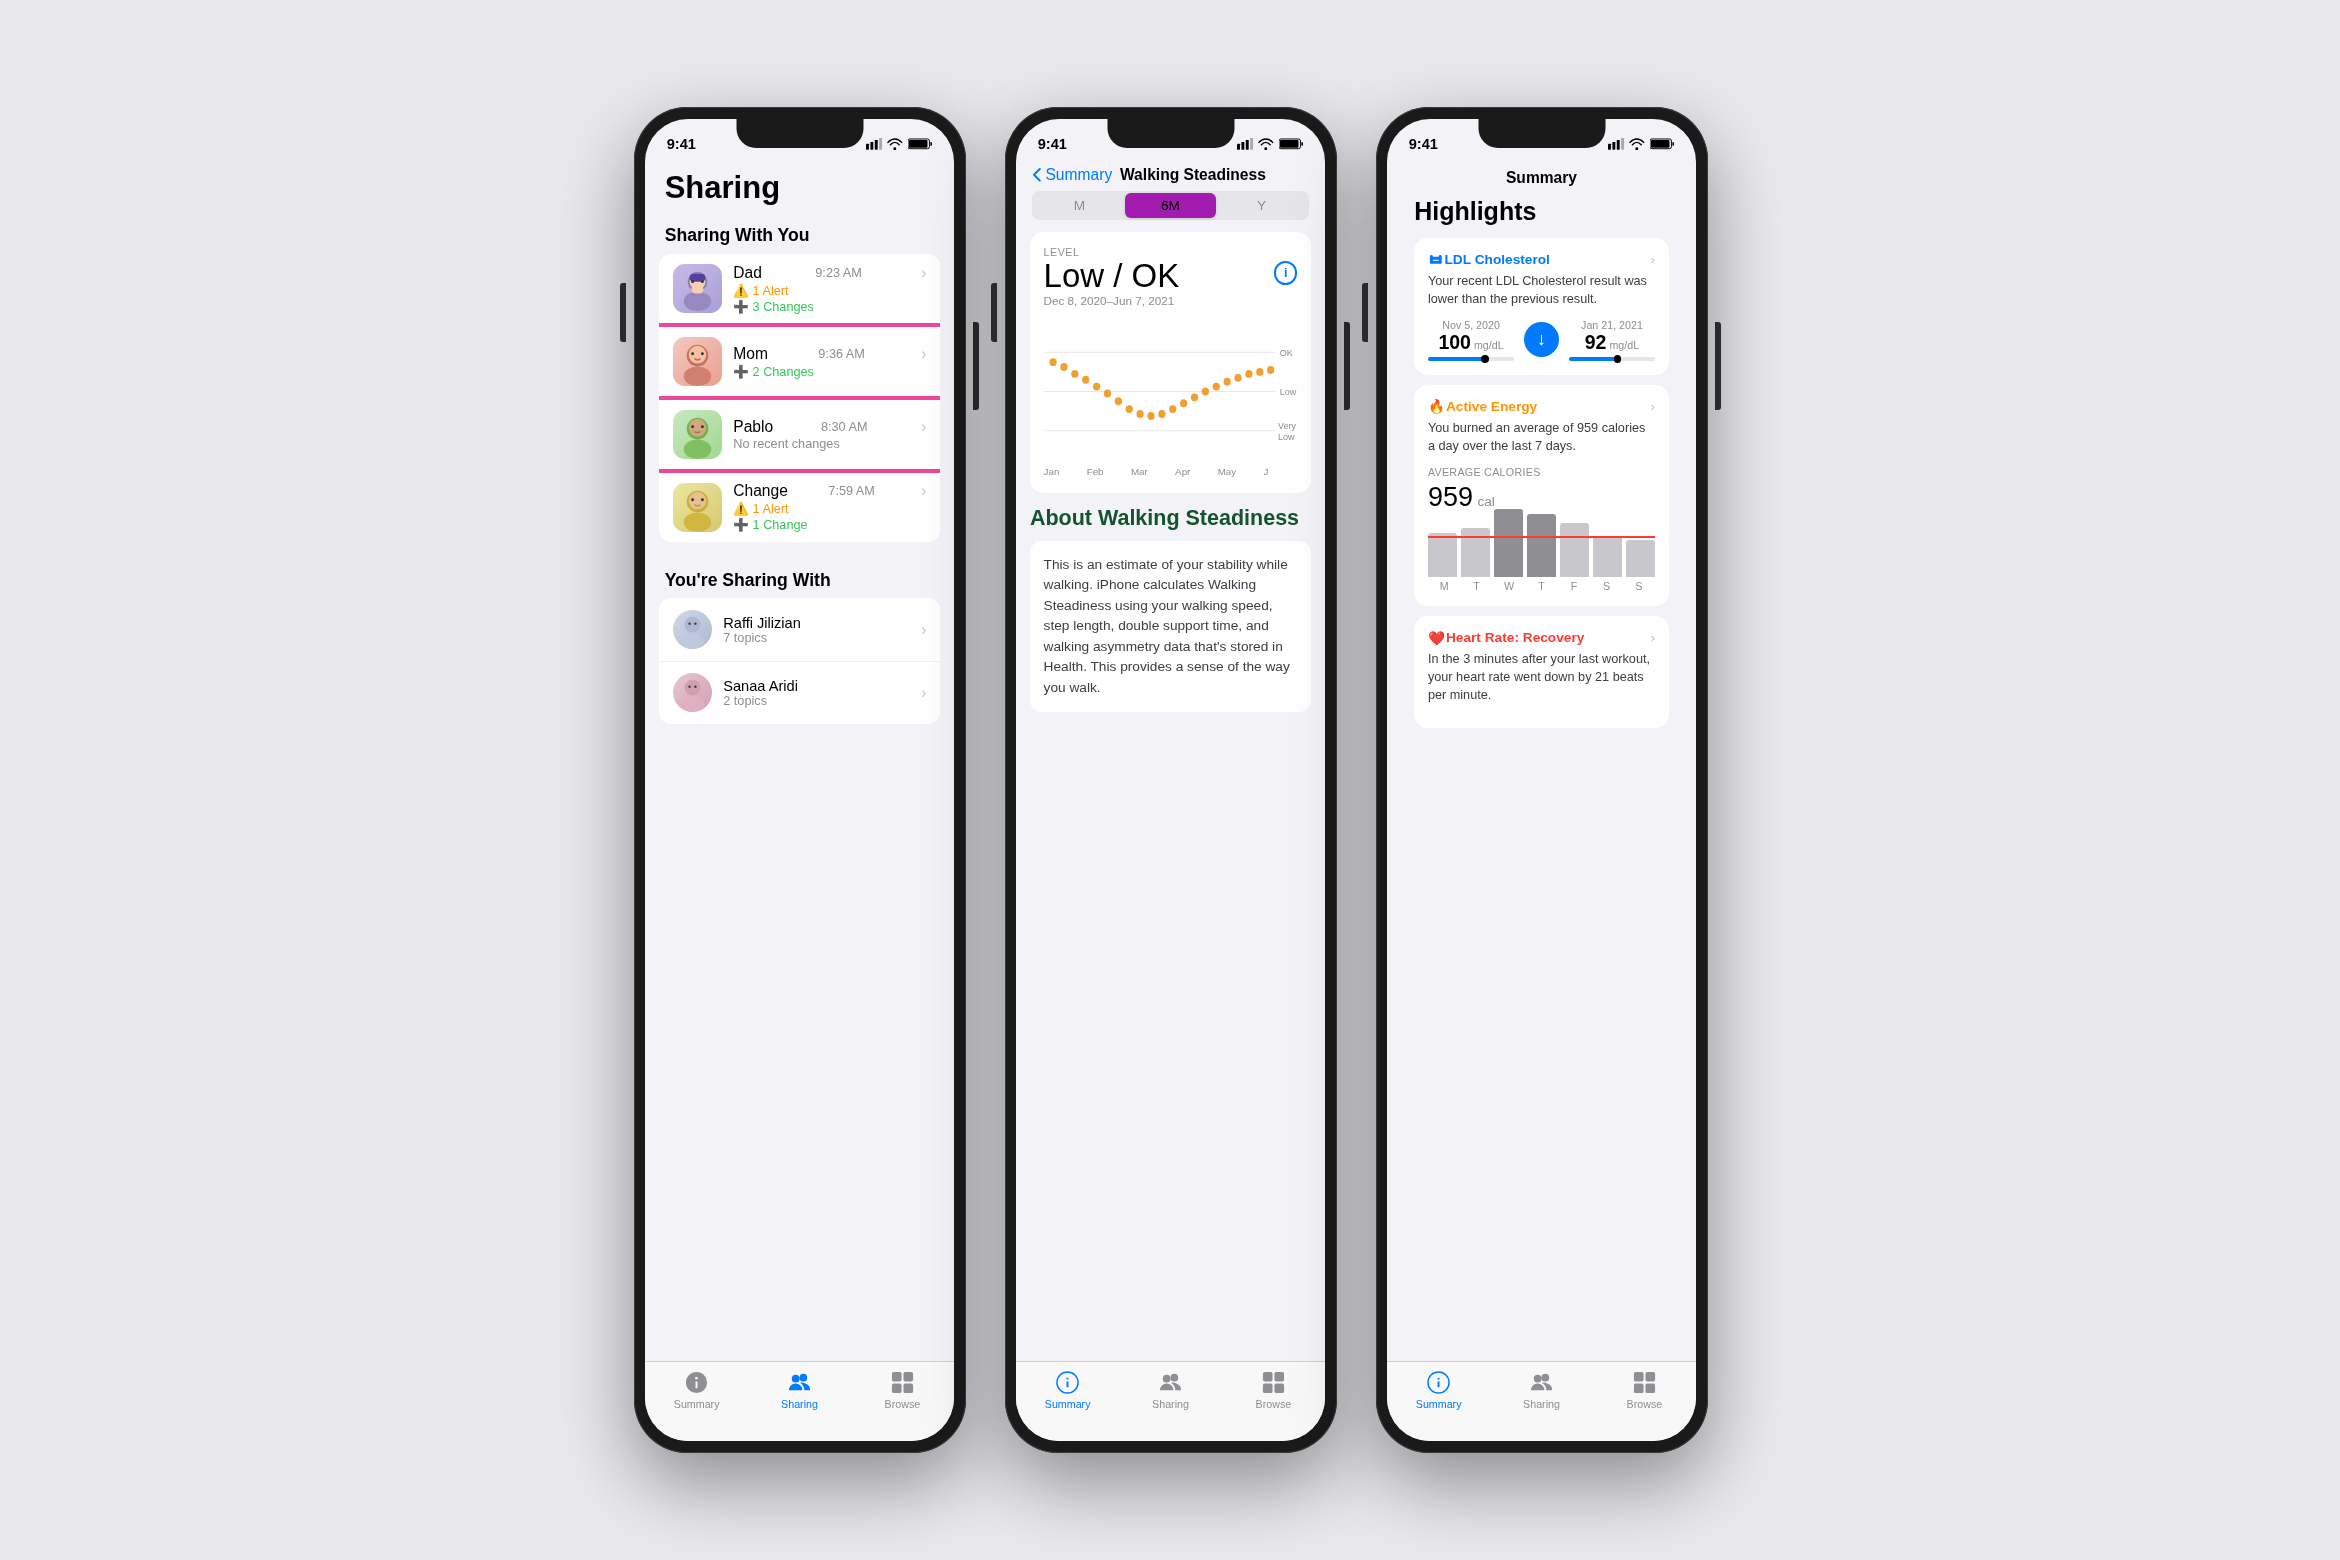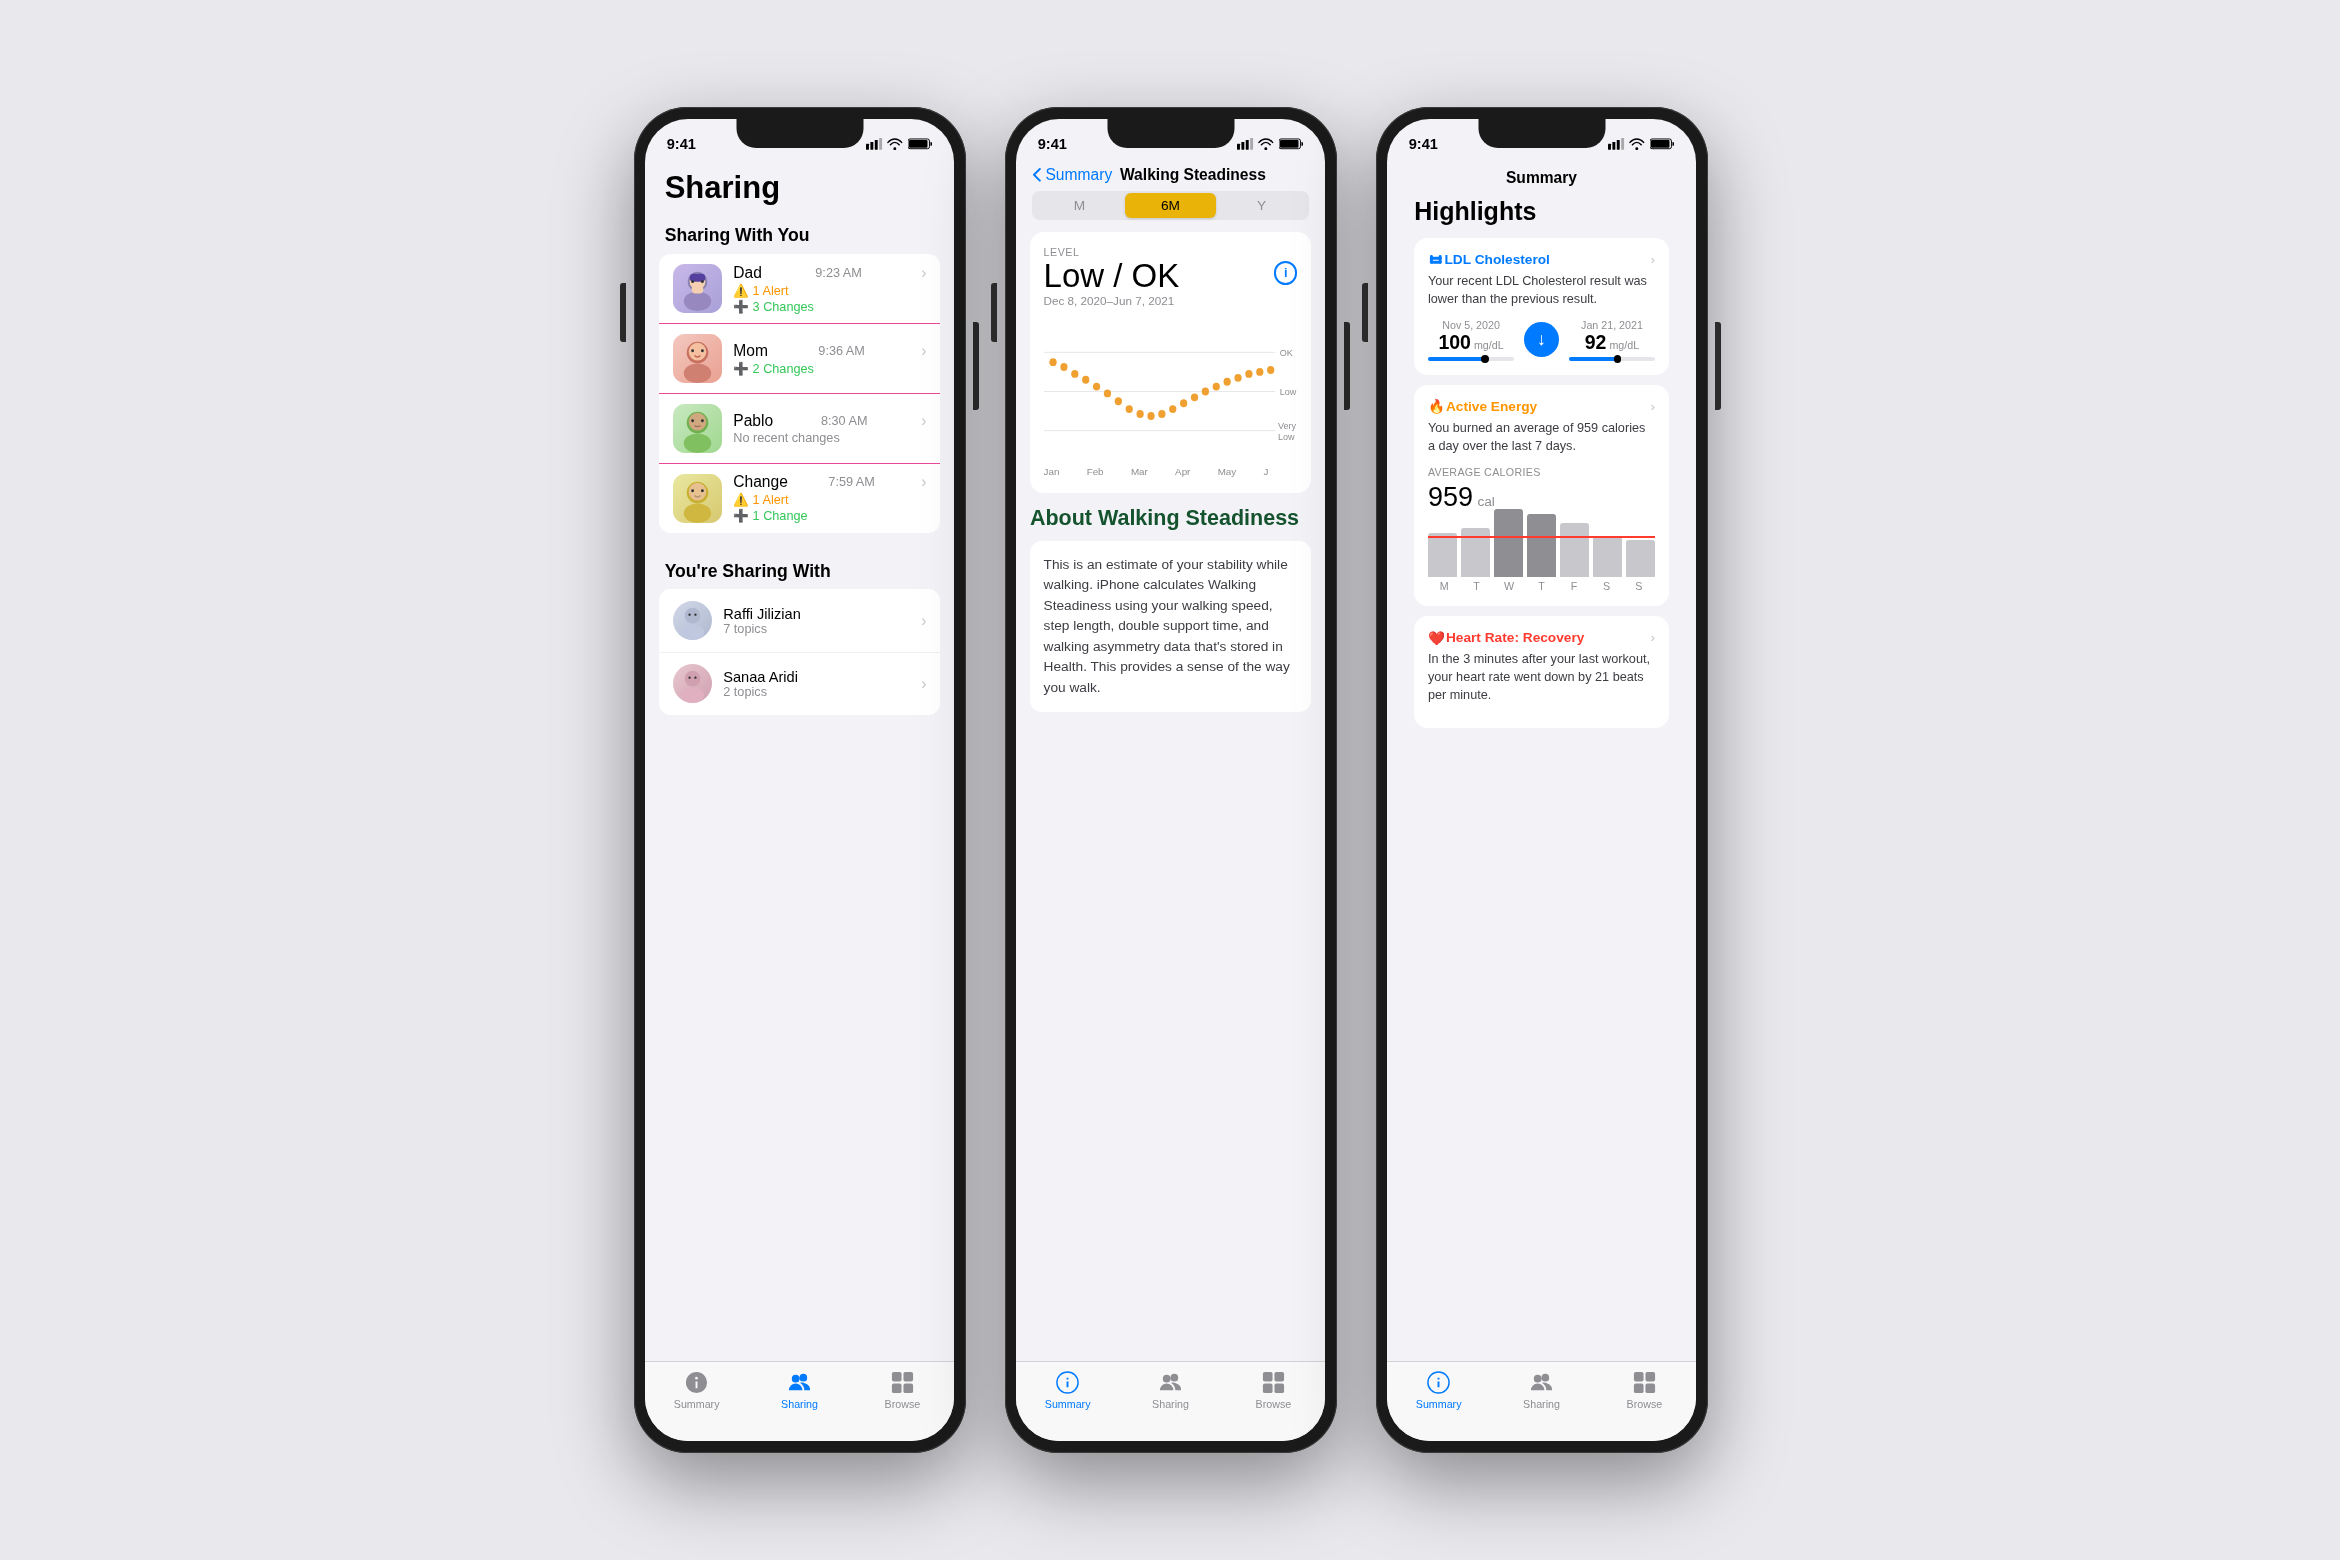--- a/index.html
+++ b/index.html
@@ -157,21 +157,21 @@
     .contact-list {
       background: #fff;
       border-radius: 11.7px;
       margin: 0 13.7px 15.6px;
       overflow: hidden;
     }
     .contact-item {
       display: flex;
       align-items: center;
       padding: 9.8px 13.7px;
-      border-bottom: 1px solid #ec4899;
+      border-bottom: 4px solid #ec4899;
       cursor: pointer;
     }
     .contact-item:last-child { border-bottom: none; }
     .avatar {
       width: 49px;
       height: 49px;
       border-radius: 11.7px;
       margin-right: 11.7px;
       flex-shrink: 0;
       overflow: hidden;
@@ -293,21 +293,21 @@
     .time-seg {
       flex: 1;
       text-align: center;
       padding: 4.9px 0;
       font-size: 13.7px;
       color: #8e8e93;
       border-radius: 5.9px;
       cursor: pointer;
     }
     .time-seg.active {
-      background: #eab308;
+      background: #a21caf;
       color: #000;
       font-weight: 500;
       box-shadow: 0 1px 2.9px rgba(0,0,0,0.15);
     }
     .walking-chart-area {
       background: #fff;
       margin: 0 13.7px;
       border-radius: 13.7px;
       padding: 13.7px;
       flex-shrink: 0;

